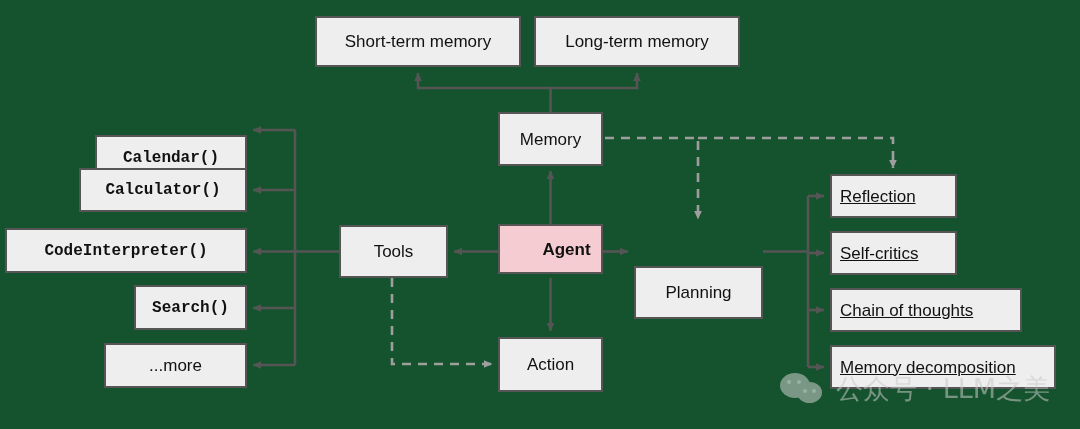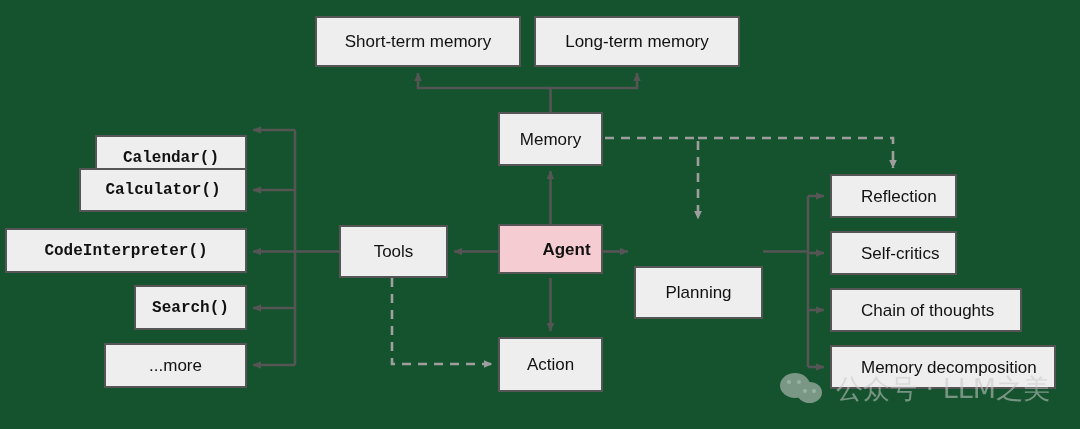--- a/index.html
+++ b/index.html
@@ -4,21 +4,21 @@
 <style>
   html,body{margin:0;padding:0;background:#ffffff;}
   body{width:1080px;height:429px;overflow:hidden;font-family:"Liberation Sans",sans-serif;}
   #stage{position:relative;width:1080px;height:429px;background:#14532d;}
   svg#wires{position:absolute;left:0;top:0;width:1080px;height:429px;}
   .node{position:absolute;box-sizing:border-box;background:#eeeeee;border:2px solid #555555;
         display:flex;align-items:center;justify-content:center;color:#111111;
         font-family:"Liberation Sans",sans-serif;font-size:17px;line-height:1;}
   .node.mono{font-family:"Liberation Mono",monospace;font-weight:bold;font-size:16px;}
   .node.accent{background:#f5ccd1;border-color:#555555;font-weight:bold;}
-  .node.leftal{justify-content:flex-start;padding-left:29px;}
+  .node.leftal{justify-content:flex-start;padding-left:8px;text-decoration:underline;}
   .wm{position:absolute;display:flex;align-items:center;gap:10px;opacity:.55;pointer-events:none;}
   .wm-text{font-size:27px;color:#c9c9c9;font-family:"DejaVu Sans",sans-serif;white-space:nowrap;}
   .wm-logo{position:relative;width:46px;height:32px;}
   .wm-logo .b1,.wm-logo .b2{position:absolute;background:#cfcfcf;border-radius:50%;}
   .wm-logo .b1{width:30px;height:25px;left:0;top:0;}
   .wm-logo .b2{width:25px;height:21px;left:17px;top:9px;}
   .wm-logo .d{position:absolute;width:4px;height:4px;background:#ffffff;border-radius:50%;}
 </style>
 </head>
 <body>

